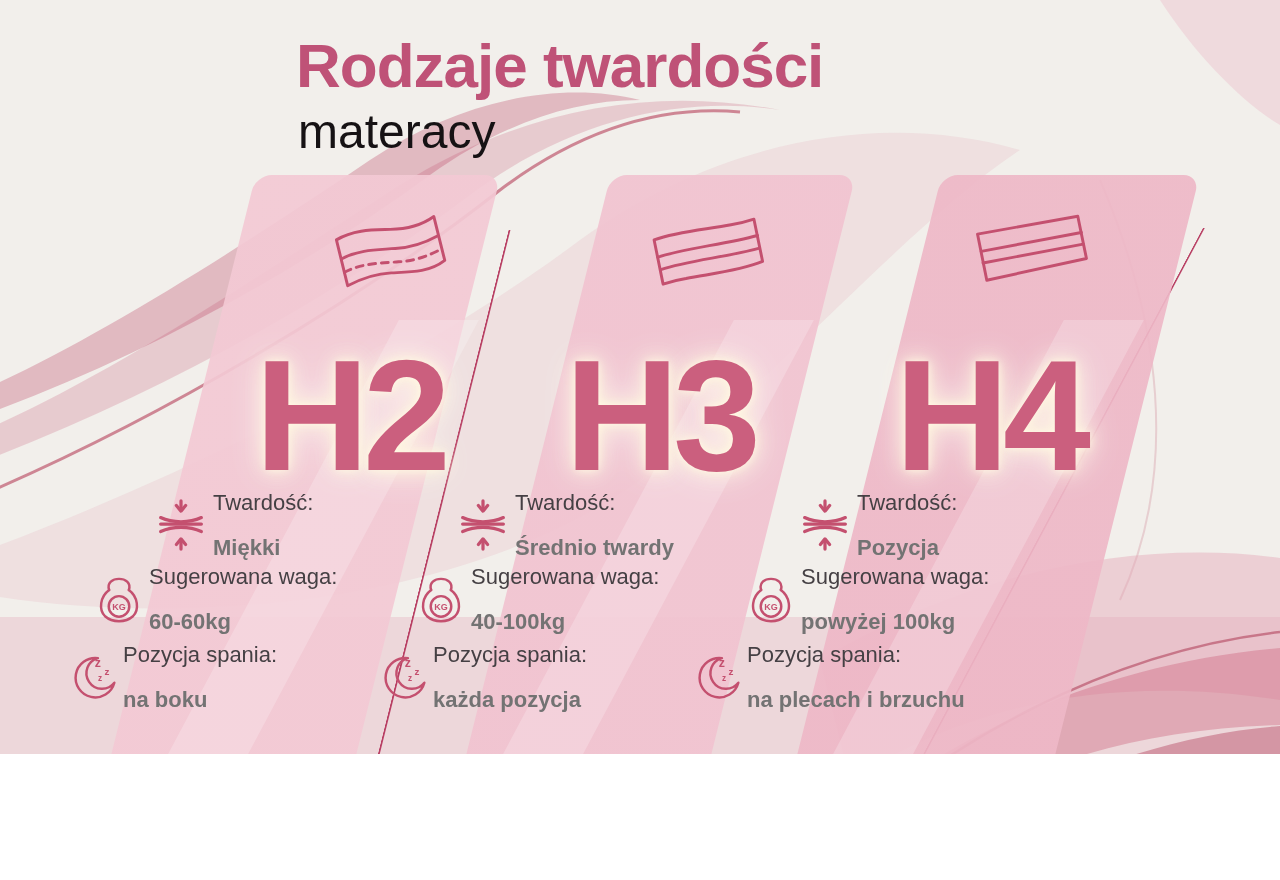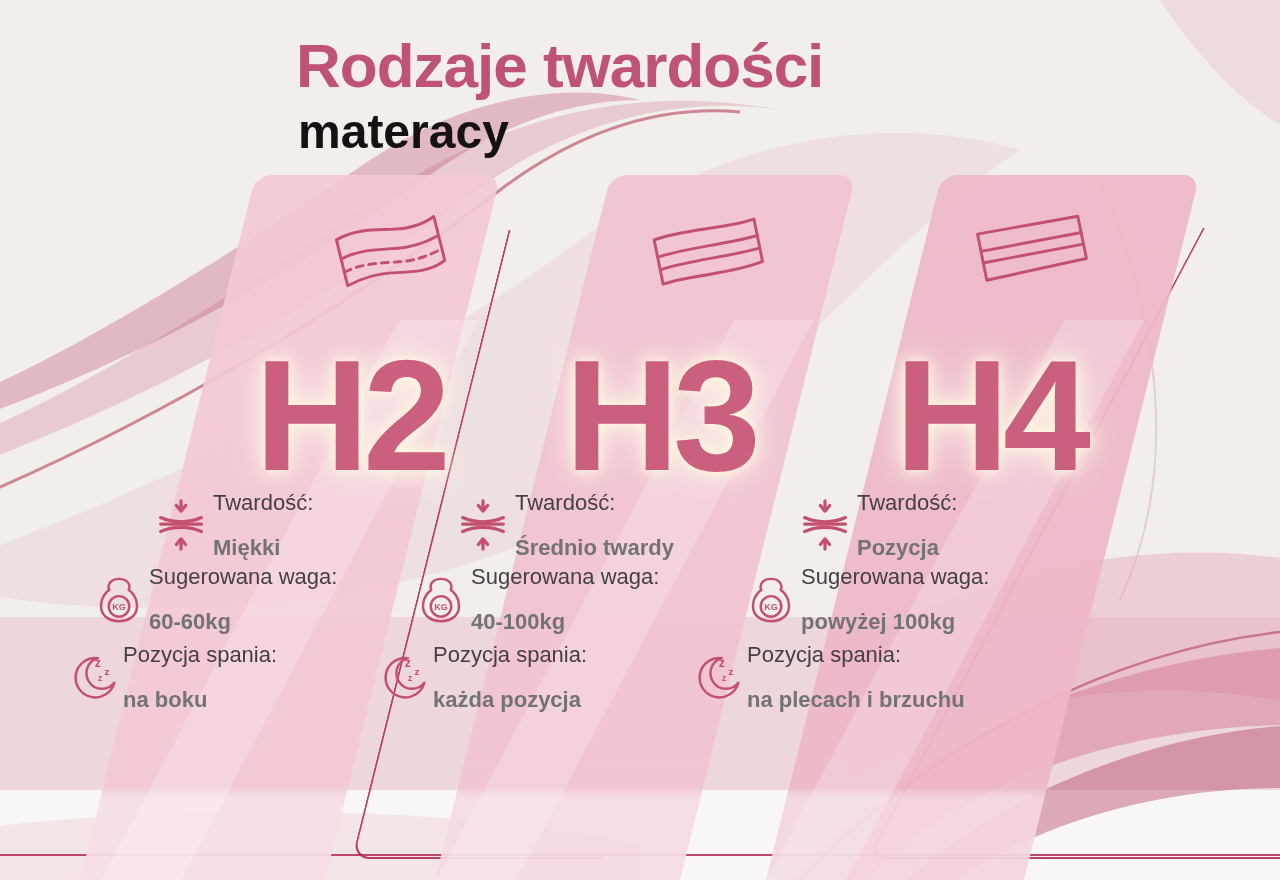--- a/index.html
+++ b/index.html
@@ -1,17 +1,17 @@
 <!DOCTYPE html>
 <html><head>
 <meta charset="utf-8">
 <style>
   html,body{margin:0;padding:0;}
   body{font-family:"Liberation Sans","DejaVu Sans",sans-serif;}
-  .page{position:relative;width:1280px;height:880px;overflow:hidden;background:#f2efeb;}
+  .page{position:relative;width:1280px;height:754px;overflow:hidden;background:#f2efeb;}
 
   
   .swirl-svg{position:absolute;left:0;top:0;width:1280px;height:880px;pointer-events:none;}
   .z1{z-index:1}.z4{z-index:4}
   .band-mid{position:absolute;left:0;top:617px;width:1280px;height:173px;background:rgba(225,160,178,0.30);z-index:2;}
   .band-bottom{position:absolute;left:0;top:790px;width:1280px;height:90px;background:rgba(255,255,255,0.50);z-index:3;}
   .base-line{position:absolute;left:0;top:854px;width:1280px;height:0;border-top:2.5px solid rgba(177,42,83,0.85);z-index:5;}
   .echo{position:absolute;border-left:2.5px solid rgba(177,42,83,0.88);border-bottom:2.5px solid rgba(177,42,83,0.88);border-bottom-left-radius:18px;z-index:6;background:transparent;}
   .echo-1{left:430px;top:230px;width:250px;height:627px;transform:skewX(-14deg);}
   .echo-2{left:1035px;top:228px;width:480px;height:629px;transform:skewX(-28deg);}
@@ -19,21 +19,21 @@
   
   .col{position:absolute;top:175px;height:720px;border-radius:16px;transform:skewX(-14deg);z-index:7;}
   .col-h2{left:166px;width:245px;background:linear-gradient(180deg,rgba(243,201,212,0.92) 0%,rgba(243,201,212,0.92) 85%,rgba(246,223,229,0.93) 86.5%,rgba(246,223,229,0.93) 100%);}
   .col-h3{left:521px;width:245px;background:linear-gradient(180deg,rgba(241,195,208,0.92) 0%,rgba(241,195,208,0.92) 85%,rgba(245,219,227,0.93) 86.5%,rgba(245,219,227,0.93) 100%);}
   .col-h4{left:852px;width:258px;background:linear-gradient(180deg,rgba(238,184,199,0.92) 0%,rgba(238,184,199,0.92) 85%,rgba(244,214,223,0.93) 86.5%,rgba(244,214,223,0.93) 100%);}
   .streak{position:absolute;top:320px;height:560px;width:80px;background:rgba(255,255,255,0.22);transform:skewX(-28deg);z-index:8;}
   .st1{left:250px}.st2{left:585px}.st3{left:915px}
 
   
   .title-main{position:absolute;left:296px;top:30px;font-size:62px;font-weight:700;color:#bf5277;letter-spacing:-1px;z-index:10;}
-  .title-sub{position:absolute;left:298px;top:104px;font-size:48px;font-weight:700;color:#161214;letter-spacing:0;z-index:10;}
+  .title-sub{position:absolute;left:298px;top:104px;font-size:48px;font-weight:400;color:#161214;letter-spacing:0;z-index:10;}
   .big-label{position:absolute;top:336px;width:300px;text-align:right;font-size:158px;line-height:1;font-weight:700;letter-spacing:-6px;color:#cb5f7e;z-index:9;
     text-shadow:0 0 10px rgba(255,250,228,0.95),0 0 22px rgba(255,246,214,0.85),0 0 36px rgba(255,255,255,0.8);}
   .bl-1{left:145px}.bl-2{left:455px}.bl-3{left:785px}
 
   .mattress{position:absolute;z-index:9;}
   .m-1{left:330px;top:212px}.m-2{left:648px;top:214px}.m-3{left:972px;top:212px}
 
   .info-row{position:absolute;display:flex;align-items:center;gap:7px;z-index:9;}
   .pos-c1r1{left:156px;top:490px}.pos-c1r2{left:96px;top:564px}.pos-c1r3{left:70px;top:642px}
   .pos-c2r1{left:458px;top:490px}.pos-c2r2{left:418px;top:564px}.pos-c2r3{left:380px;top:642px}

